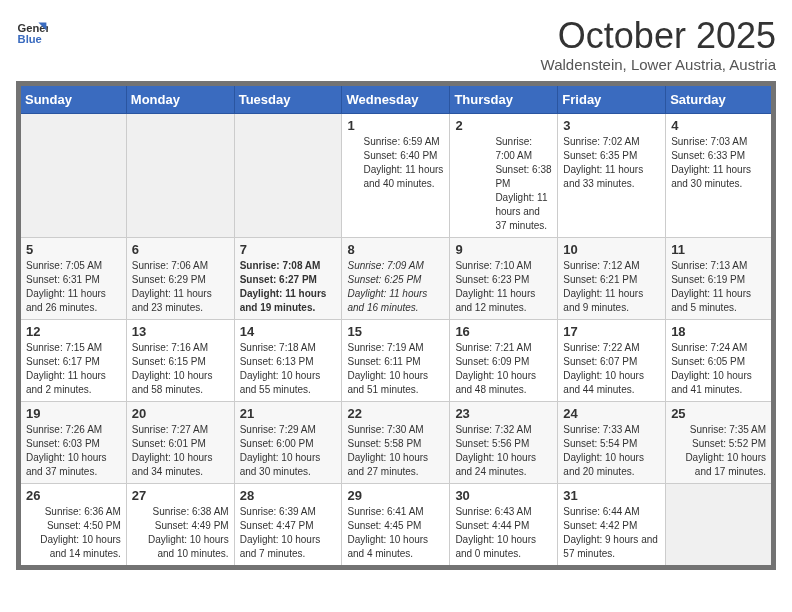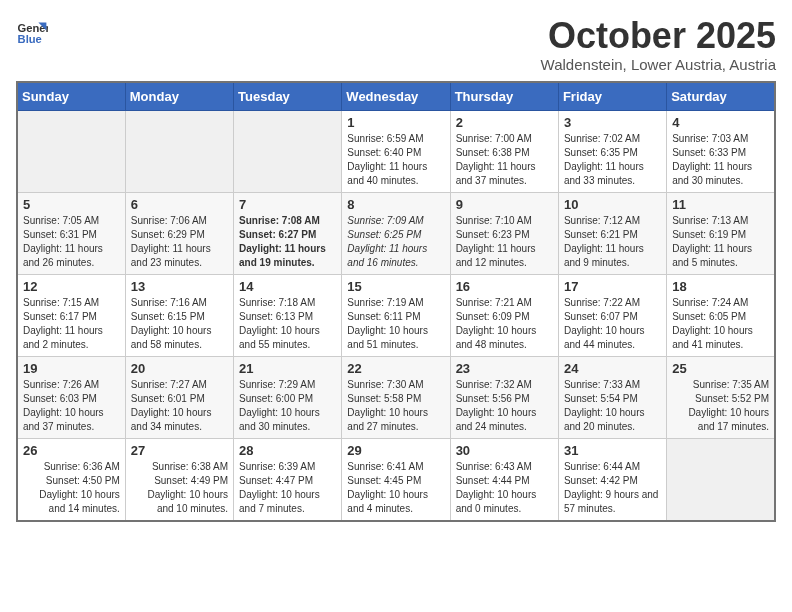--- a/index.html
+++ b/index.html
@@ -23,32 +23,32 @@
     }
     .logo-icon {
       width: 32px;
       height: 32px;
     }
     .title-block {
       text-align: right;
     }
     .month-title {
       font-size: 36px;
-      font-weight: bold;
+      font-weight: normal;
       color: #333;
       line-height: 1.1;
     }
     .subtitle {
       font-size: 15px;
       color: #555;
     }
     .calendar {
       width: 100%;
       border-collapse: collapse;
-      border: 2px solid #737373;
+      border: 5px solid #737373;
     }
     .calendar th {
       background: #3a6bbf;
       color: #fff;
       font-size: 13px;
       font-weight: bold;
       padding: 6px 4px;
       text-align: left;
       border: 1px solid #2a55a0;
     }
@@ -109,27 +109,27 @@
         <th>Saturday</th>
       </tr>
   </thead>
   <tbody id="calendar-body">
   <tr>
         <td class="empty-cell"></td>
         <td class="empty-cell"></td>
         <td class="empty-cell"></td>
         <td>
           <span class="day-num">1</span>
-          <div class="cell-info" style="white-space: pre-line;">Sunrise: 6:59 AM
+          <div class="cell-info" style="white-space: pre-line; margin-left: 16px;">Sunrise: 6:59 AM
 Sunset: 6:40 PM
 Daylight: 11 hours and 40 minutes.</div>
         </td>
         <td>
           <span class="day-num">2</span>
-          <div class="cell-info" style="white-space: pre-line;">Sunrise: 7:00 AM
+          <div class="cell-info" style="white-space: pre-line; margin-left: 40px;">Sunrise: 7:00 AM
 Sunset: 6:38 PM
 Daylight: 11 hours and 37 minutes.</div>
         </td>
         <td>
           <span class="day-num">3</span>
           <div class="cell-info" style="white-space: pre-line;">Sunrise: 7:02 AM
 Sunset: 6:35 PM
 Daylight: 11 hours and 33 minutes.</div>
         </td>
         <td>

